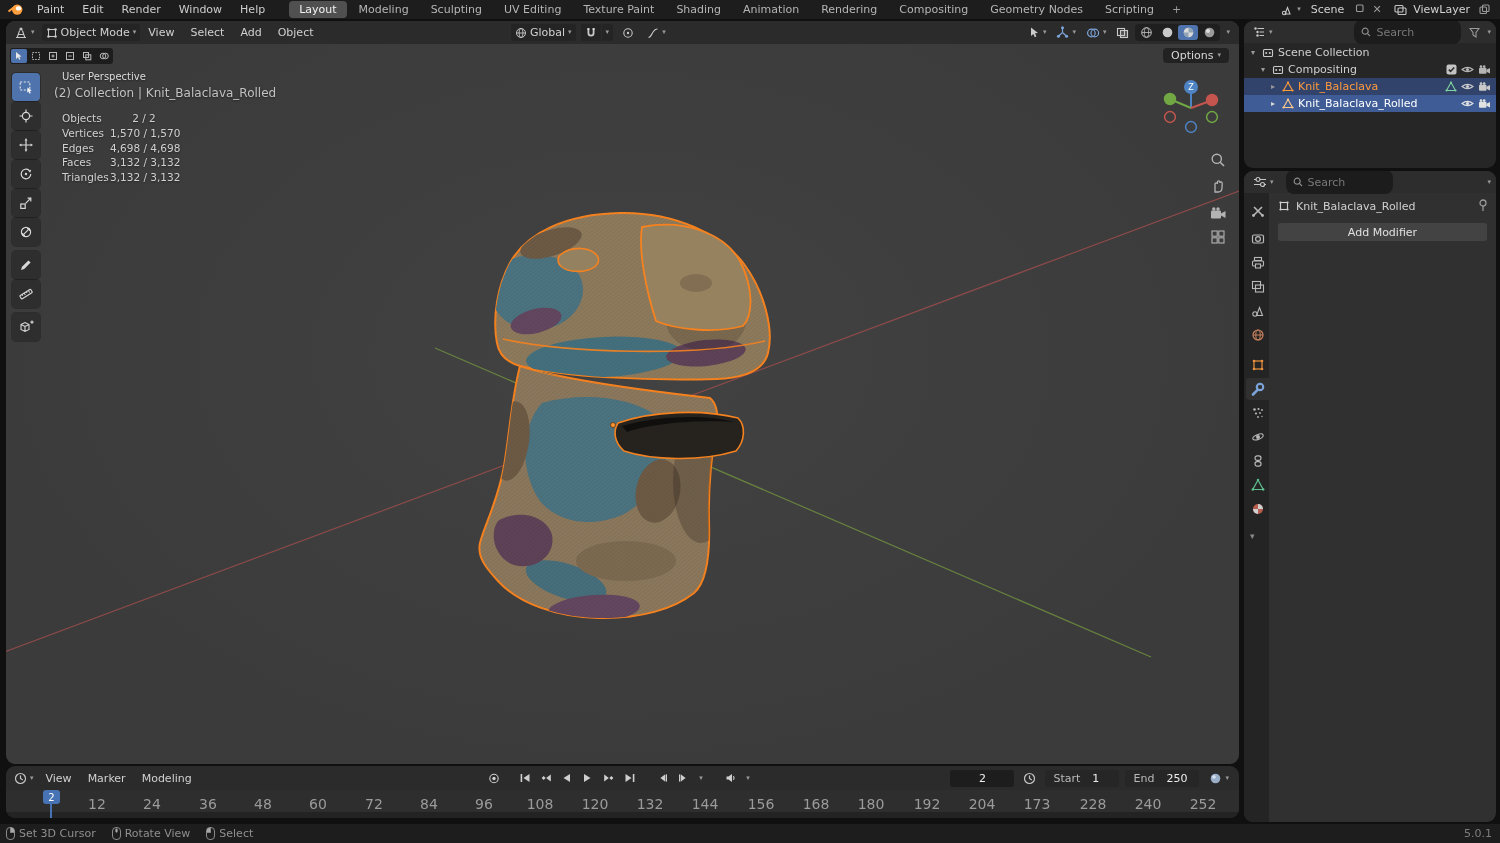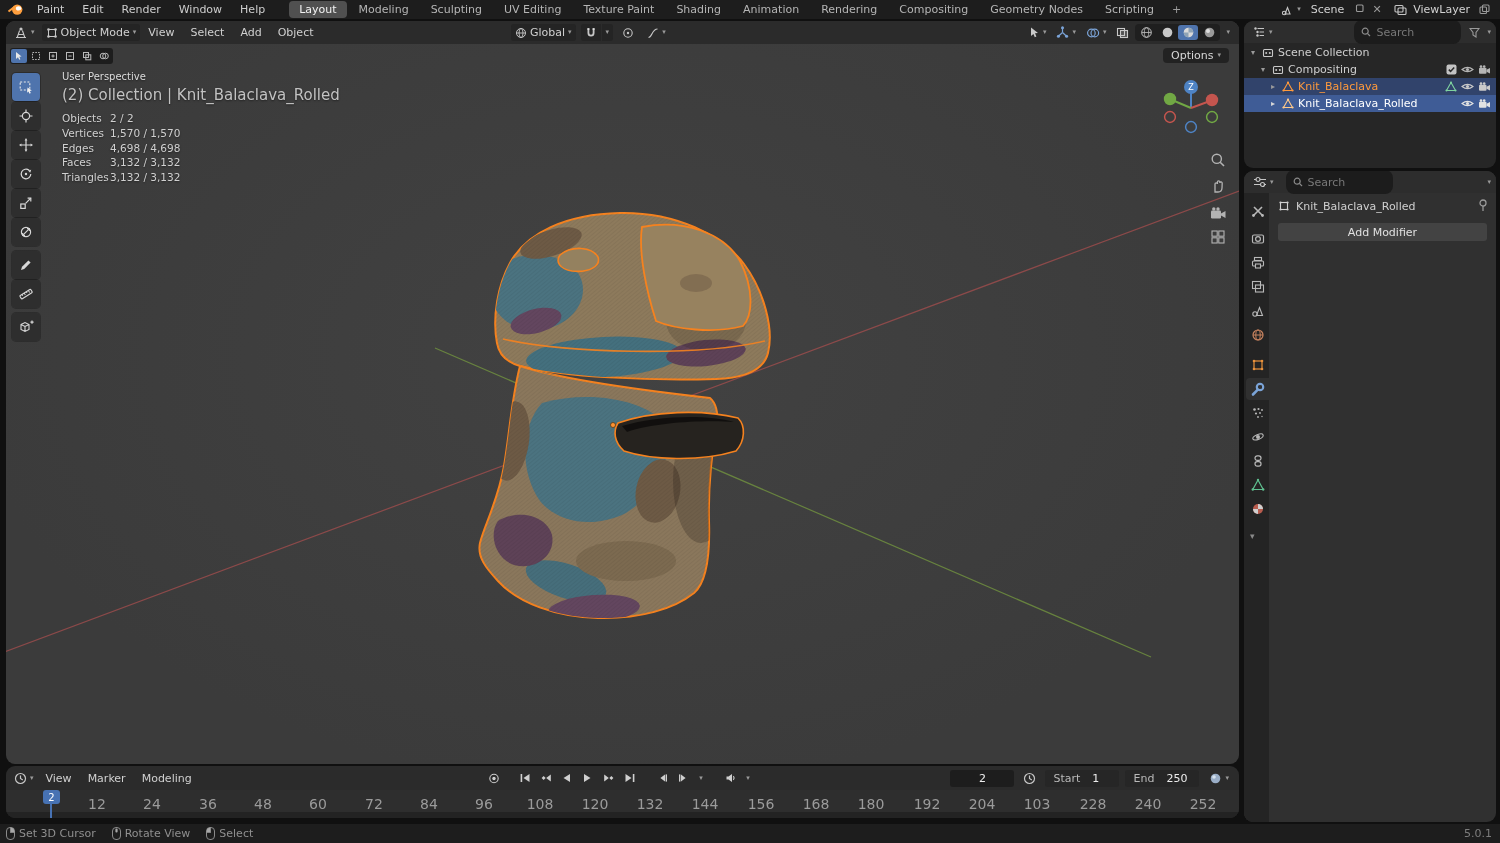--- a/index.html
+++ b/index.html
@@ -34,25 +34,25 @@
   .shade-btn{width:20px;height:15px;display:flex;align-items:center;justify-content:center;border-radius:3px}
   .shade-btn.active{background:#4f74ad}
   .tool-settings{position:absolute;left:0;top:27px;right:0;height:16px;z-index:5}
   .ts-group{position:absolute;left:4px;top:0;display:flex;background:#1d1d1d;border-radius:3px;padding:1px;gap:1px}
   .ts-seg{width:16px;height:14px;display:flex;align-items:center;justify-content:center;border-radius:2px}
   .ts-seg.active{background:#4f74ad}
   .options-btn{position:absolute;right:10px;top:0;height:15px;background:rgba(30,30,30,.85);border-radius:4px;display:flex;align-items:center;gap:4px;padding:0 8px;color:#d8d8d8}
   .tool-btn{position:absolute;left:6px;width:28px;height:28px;background:rgba(45,45,45,.95);border-radius:4px;display:flex;align-items:center;justify-content:center;z-index:5;box-shadow:0 0 0 1px rgba(0,0,0,.25)}
   .tool-btn.active{background:#4f74ad}
   .ov-title{position:absolute;left:56px;top:50px;color:#dcdcdc;font-size:10px;z-index:4;text-shadow:0 1px 2px rgba(0,0,0,.45)}
-  .ov-sub{position:absolute;left:56px;top:65px;color:#c2c2c2;font-size:15px;z-index:4;text-shadow:0 1px 2px rgba(0,0,0,.45)}
+  .ov-sub{position:absolute;left:48px;top:65px;color:#c2c2c2;font-size:12px;z-index:4;text-shadow:0 1px 2px rgba(0,0,0,.45)}
   .stats{position:absolute;left:56px;top:90px;z-index:4;text-shadow:0 1px 2px rgba(0,0,0,.4)}
   .stat-row{display:flex;height:14.7px;font-size:10.5px;color:#d0d0d0;align-items:center}
   .stat-label{width:48px}
-  .stat-value{width:68px;text-align:left;white-space:nowrap}
+  .stat-value{width:68px;text-align:center;white-space:nowrap}
   .side-btn{position:absolute;left:1200px;width:24px;height:24px;display:flex;align-items:center;justify-content:center;z-index:5;opacity:.85}
   .gizmo{position:absolute;left:1146px;top:44px;z-index:5}
   
   .timeline{position:absolute;left:6px;top:766px;width:1233px;height:52px;background:#2b2b2b;border-radius:9px;overflow:hidden;z-index:10}
   .tl-header{height:24px;display:flex;align-items:center;position:relative;padding-left:4px}
   .tl-ruler{position:absolute;left:0;top:24px;right:0;height:22px;background:#2e2e2e}
   .tl-track{position:absolute;left:0;top:46px;right:0;height:6px;background:#232323}
   .ruler-label{position:absolute;top:6px;transform:translateX(-50%);font-size:14px;color:#9b9b9b}
   .playhead-tag{position:absolute;left:37px;top:24px;width:17px;height:14px;background:#4772b3;border-radius:3px;color:#fff;font-size:10px;display:flex;align-items:center;justify-content:center;z-index:3}
   .playhead-line{position:absolute;left:44px;top:38px;width:2px;height:14px;background:#4772b3;z-index:3}
@@ -638,21 +638,21 @@
     <span class="ruler-label" style="left:478px">96</span>
     <span class="ruler-label" style="left:534px">108</span>
     <span class="ruler-label" style="left:589px">120</span>
     <span class="ruler-label" style="left:644px">132</span>
     <span class="ruler-label" style="left:699px">144</span>
     <span class="ruler-label" style="left:755px">156</span>
     <span class="ruler-label" style="left:810px">168</span>
     <span class="ruler-label" style="left:865px">180</span>
     <span class="ruler-label" style="left:921px">192</span>
     <span class="ruler-label" style="left:976px">204</span>
-    <span class="ruler-label" style="left:1031px">103</span>
+    <span class="ruler-label" style="left:1031px">173</span>
     <span class="ruler-label" style="left:1087px">228</span>
     <span class="ruler-label" style="left:1142px">240</span>
     <span class="ruler-label" style="left:1197px">252</span>
   </div>
   <div class="tl-track"></div>
   <span class="playhead-tag">2</span>
   <span class="playhead-line"></span>
 </div>
 
 <div class="outliner">

